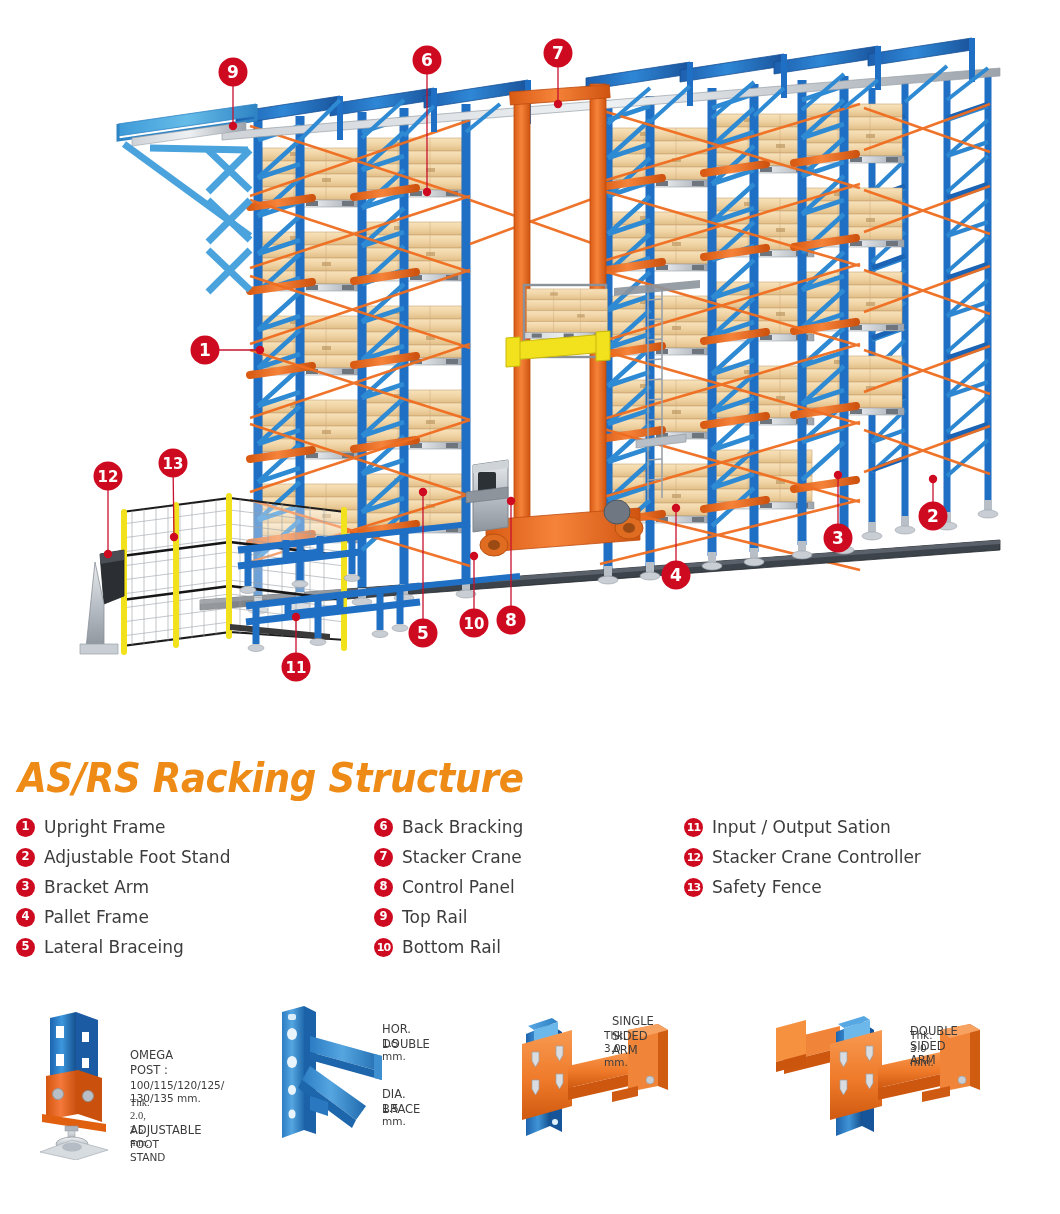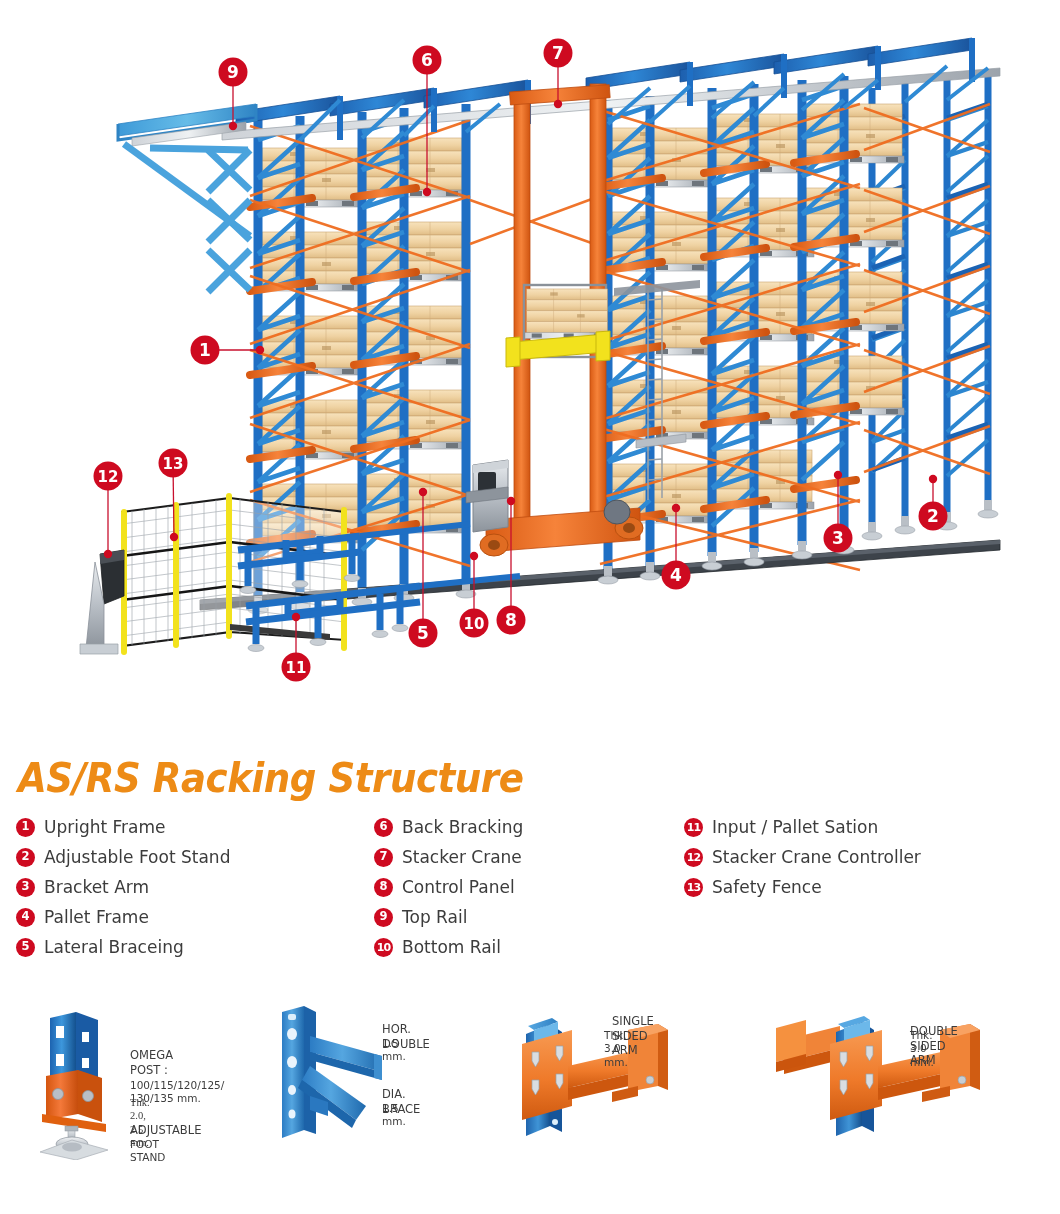--- a/index.html
+++ b/index.html
@@ -678,21 +678,21 @@
         <span class="legend-label">Top Rail</span>
       </div>
       <div class="legend-item">
         <span class="badge wide">10</span>
         <span class="legend-label">Bottom Rail</span>
       </div>
     </div>
   <div class="legend-col" id="legend-col-3">
       <div class="legend-item">
         <span class="badge wide">11</span>
-        <span class="legend-label">Input / Pallet Sation</span>
+        <span class="legend-label">Input / Output Sation</span>
       </div>
       <div class="legend-item">
         <span class="badge wide">12</span>
         <span class="legend-label">Stacker Crane Controller</span>
       </div>
       <div class="legend-item">
         <span class="badge wide">13</span>
         <span class="legend-label">Safety Fence</span>
       </div>
     </div>

